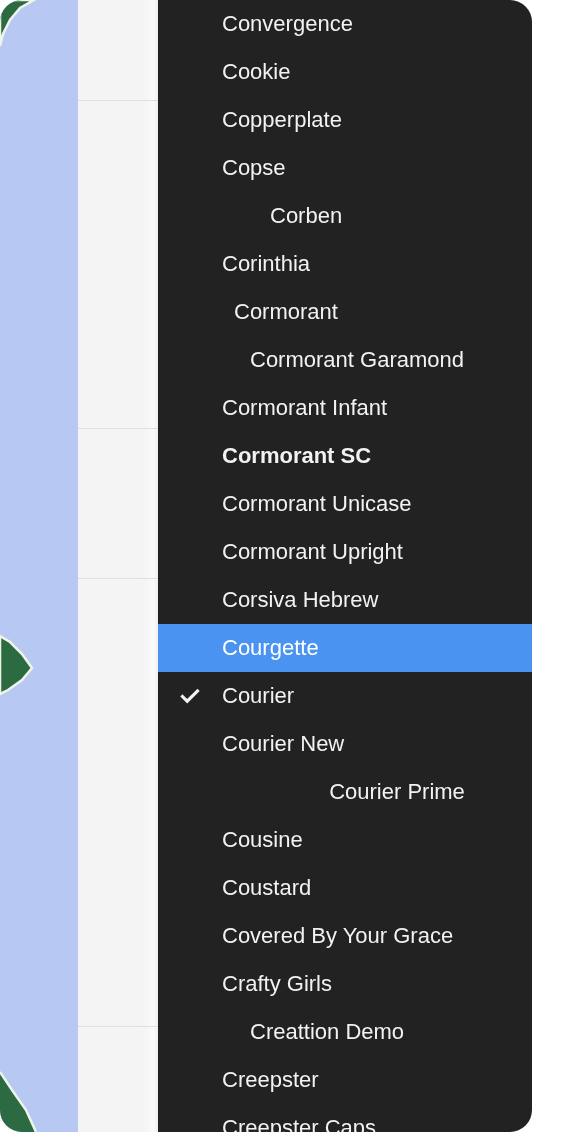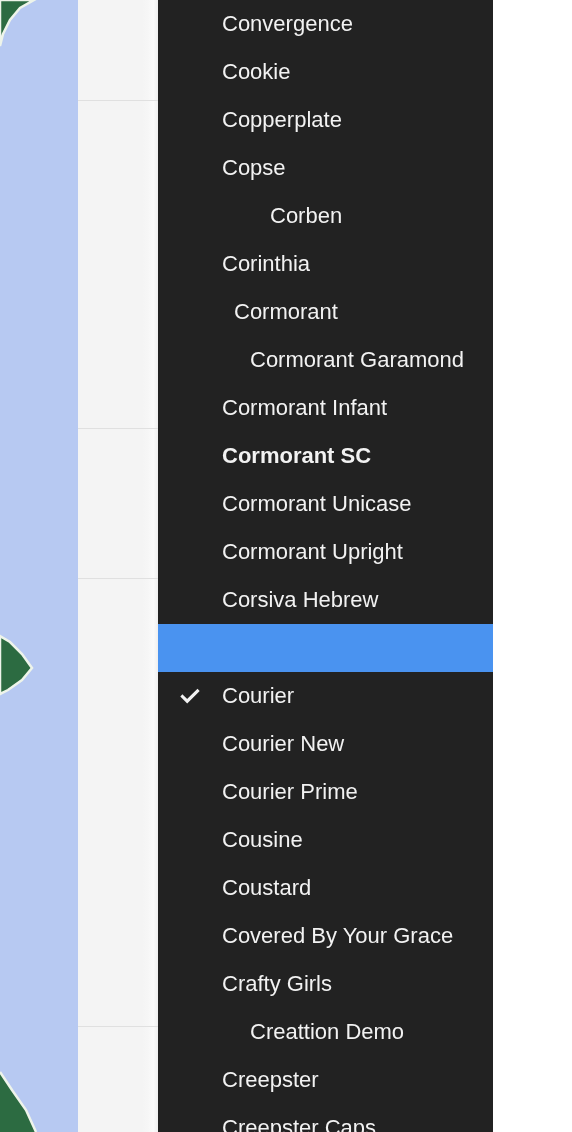--- a/index.html
+++ b/index.html
@@ -7,23 +7,24 @@
   html, body {
     width: 572px;
     height: 1132px;
     overflow: hidden;
     background: #ffffff;
     font-family: "Liberation Sans", sans-serif;
   }
 
   #screen {
     position: relative;
-    width: 493px;
+    width: 532px;
     height: 1132px;
     overflow: hidden;
+    border-radius: 22px;
   }
 
   
   .map-pane {
     position: absolute;
     left: 0; top: 0;
     width: 78px; height: 1132px;
     background: #b7c9f2;
     overflow: hidden;
   }
@@ -228,38 +229,39 @@
             </svg>
           </span>
           <span class="menu-label">Corsiva Hebrew</span>
         </div>
         <div class="menu-item selected" style="height: 48px; line-height: 48px;">
           <span class="check-slot empty">
             <svg width="22" height="22" viewBox="0 0 22 22" aria-hidden="true">
               <path d="M3.5 11.5 L8.2 16.2 L18.5 5.9" fill="none" stroke="currentColor" stroke-width="3.1" stroke-linecap="square" stroke-linejoin="miter"></path>
             </svg>
           </span>
+          <span class="menu-label">Courgette</span>
         </div>
         <div class="menu-item" style="height: 48px; line-height: 48px;">
           <span class="check-slot">
             <svg width="22" height="22" viewBox="0 0 22 22" aria-hidden="true">
               <path d="M3.5 11.5 L8.2 16.2 L18.5 5.9" fill="none" stroke="currentColor" stroke-width="3.1" stroke-linecap="square" stroke-linejoin="miter"></path>
             </svg>
           </span>
           <span class="menu-label">Courier</span>
         </div>
         <div class="menu-item" style="height: 48px; line-height: 48px; justify-content: flex-end;">
           <span class="check-slot empty">
             <svg width="22" height="22" viewBox="0 0 22 22" aria-hidden="true">
               <path d="M3.5 11.5 L8.2 16.2 L18.5 5.9" fill="none" stroke="currentColor" stroke-width="3.1" stroke-linecap="square" stroke-linejoin="miter"></path>
             </svg>
           </span>
           <span class="menu-label">Courier New</span>
         </div>
-        <div class="menu-item" style="height: 48px; line-height: 48px;">
+        <div class="menu-item" style="height: 48px; line-height: 48px; text-align: center;">
           <span class="check-slot empty">
             <svg width="22" height="22" viewBox="0 0 22 22" aria-hidden="true">
               <path d="M3.5 11.5 L8.2 16.2 L18.5 5.9" fill="none" stroke="currentColor" stroke-width="3.1" stroke-linecap="square" stroke-linejoin="miter"></path>
             </svg>
           </span>
           <span class="menu-label">Courier Prime</span>
         </div>
         <div class="menu-item" style="height: 48px; line-height: 48px;">
           <span class="check-slot empty">
             <svg width="22" height="22" viewBox="0 0 22 22" aria-hidden="true">

